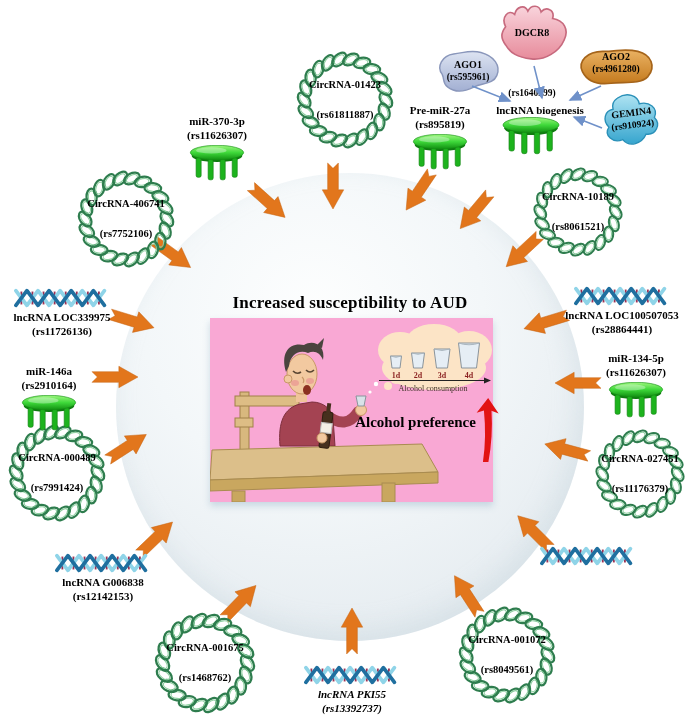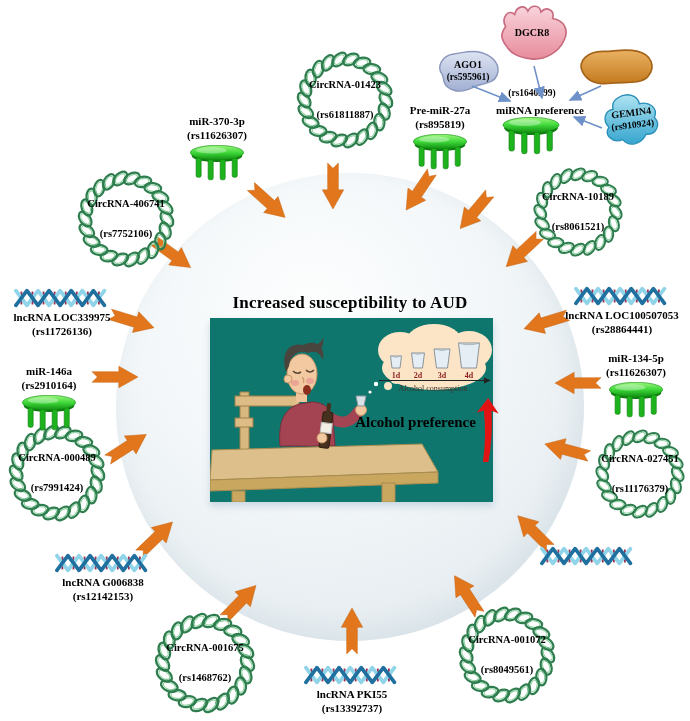--- a/index.html
+++ b/index.html
@@ -3,21 +3,21 @@
 <meta charset="utf-8">
 <style>
   html,body{margin:0;padding:0;background:#ffffff;}
   #canvas{position:relative;width:690px;height:721px;background:#ffffff;overflow:hidden;
           font-family:"Liberation Serif","DejaVu Serif",serif;color:#000;}
   
   #sphere{position:absolute;left:116px;top:173px;width:468px;height:468px;border-radius:50%;
           background:radial-gradient(circle at 42% 30%, #fdfefe 0%, #f3f7f9 40%, #e8eef2 72%, #e0e8ed 100%);
           box-shadow:inset -6px -10px 24px rgba(190,205,215,.35);}
   
-  #panel{position:absolute;left:210px;top:318px;width:283px;height:184px;background:#0f766e;
+  #panel{position:absolute;left:210px;top:318px;width:283px;height:184px;background:#f9a8d4;
          box-shadow:0 4px 7px rgba(150,180,200,.45);}
   #title{position:absolute;left:118px;top:293px;width:464px;text-align:center;
          font-size:17px;font-weight:bold;letter-spacing:.2px;}
   #pref{position:absolute;left:128px;top:96px;width:155px;text-align:center;
         font-size:15px;font-weight:bold;}
   
   .node{position:absolute;}
   .nlabel{font-size:11px;font-weight:bold;line-height:1.3;text-align:center;white-space:nowrap;}
   .ringsvg{position:absolute;left:0;top:0;width:100%;height:100%;}
   .rlabel{position:absolute;left:0;top:0;right:0;bottom:0;display:flex;flex-direction:column;
@@ -637,21 +637,21 @@
   </div>
   <div class="node vnode" style="left:45px;top:551px;width:116px;">
     <svg width="100" height="24" viewBox="0 0 100 26">
         <use href="#helix"></use>
       </svg>
     <div class="nlabel">
       <div>lncRNA G006838</div>
       <div>(rs12142153)</div>
     </div>
   </div>
-  <div class="node vnode" style="left:295px;top:663px;width:114px;">
+  <div class="node vnode" style="left:295px;top:663px;width:114px;font-style:italic;">
     <svg width="100" height="24" viewBox="0 0 100 26">
         <use href="#helix"></use>
       </svg>
     <div class="nlabel">
       <div>lncRNA PKI55</div>
       <div>(rs13392737)</div>
     </div>
   </div>
   <div class="node vnode" style="left:530px;top:544px;width:116px;">
     <svg width="100" height="24" viewBox="0 0 100 26">
@@ -662,21 +662,21 @@
     <svg width="104" height="24" viewBox="0 0 100 26">
         <use href="#helix"></use>
       </svg>
     <div class="nlabel">
       <div>lncRNA LOC100507053</div>
       <div>(rs28864441)</div>
     </div>
   </div>
 
   <div class="node vnode" style="left:478px;top:103px;width:124px;">
-    <div class="nlabel">miRNA preference</div>
+    <div class="nlabel">lncRNA biogenesis</div>
     <svg width="64" height="40" viewBox="0 0 90 60" style="margin-left:-18px;">
         <use href="#mirtable"></use>
       </svg>
   </div>
 
   <svg class="psvg" style="left:432px;top:46px;" width="72" height="52" viewBox="0 0 100 70">
     <path d="M14,38 C6,28 14,12 30,10 C46,8 54,4 68,8 C86,13 96,26 90,40 C85,52 70,50 58,56 C44,63 32,64 22,56 C14,50 18,46 14,38 Z" fill="url(#gLav)" stroke="#8a97bb" stroke-width="2"></path>
   </svg>
   <div class="ptext" style="left:432px;top:59px;width:72px;">
     <div>AGO1</div>
@@ -687,20 +687,24 @@
     <path d="M18,30 C12,18 22,8 29,15 C31,6 41,2 45,11 C49,3 59,3 61,12 C67,5 78,9 75,20 C89,22 95,34 89,46 C83,60 66,71 49,69 C32,67 24,62 18,52 C12,44 12,38 18,30 Z" fill="url(#gPink)" stroke="#c76a7e" stroke-width="2"></path>
   </svg>
   <div class="ptext" style="left:489px;top:27px;width:86px;">
     <div>DGCR8</div>
     <div style="font-size:9.5px;margin-top:48px;">(rs1640299)</div>
   </div>
 
   <svg class="psvg" style="left:574px;top:43px;" width="84" height="47" viewBox="0 0 100 56">
     <path d="M10,34 C4,22 16,10 34,10 C52,10 60,6 76,10 C92,14 98,28 88,40 C78,50 60,46 44,48 C28,50 16,46 10,34 Z" fill="url(#gOrange)" stroke="#a5641a" stroke-width="2"></path>
   </svg>
+  <div class="ptext" style="left:574px;top:51px;width:84px;">
+    <div>AGO2</div>
+    <div style="font-size:9.5px;">(rs4961280)</div>
+  </div>
 
   <svg class="psvg" style="left:596px;top:90px;" width="70" height="62" viewBox="0 0 100 90">
     <path d="M30,12 C44,2 60,8 62,20 C76,16 90,26 84,40 C94,50 86,66 72,64 C66,78 48,84 38,72 C24,78 10,66 18,54 C8,44 12,30 24,28 C22,20 24,16 30,12 Z" fill="url(#gCyan)" stroke="#2a90b8" stroke-width="2"></path>
   </svg>
   <div class="ptext" style="left:597px;top:107px;width:70px;transform:rotate(-7deg);">
     <div>GEMIN4</div>
     <div style="font-size:9.5px;">(rs910924)</div>
   </div>
 
   <svg id="blue-arrows">

